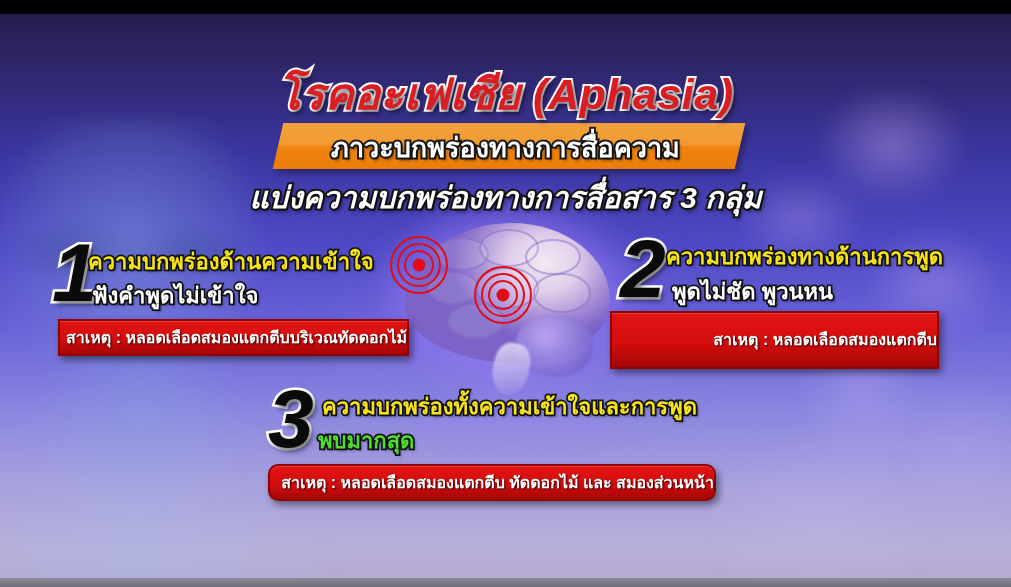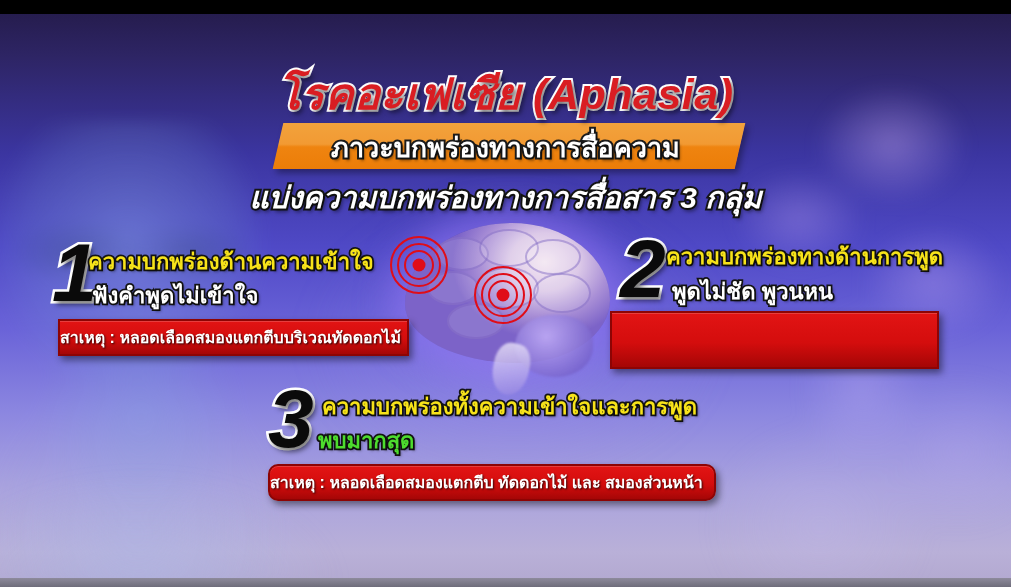--- a/index.html
+++ b/index.html
@@ -233,21 +233,21 @@
   .c-white  { color: #ffffff; }
   .c-green  { color: #4ddc2e; }
 
   .redbox {
     position: absolute;
     background: linear-gradient(to bottom, #e21414 0%, #d40d0d 55%, #a50606 100%);
     border: 2px solid #8d0404;
     box-shadow: 3px 4px 7px rgba(0,0,0,0.45), inset 0 1px 0 rgba(255,255,255,0.18);
     display: flex;
     flex-direction: column;
-    align-items: flex-start;
+    align-items: flex-end;
     justify-content: center;
   }
   .redbox span {
     display: block;
     color: #ffffff;
     font-size: 16px;
     font-weight: bold;
     white-space: nowrap;
     line-height: 22px;
     text-shadow: 1px 1px 2px rgba(0,0,0,0.8);
@@ -304,20 +304,21 @@
     <div class="redbox" style="left:58px; top:319px; width:347px; height:33px;">
       <span>สาเหตุ : หลอดเลือดสมองแตกตีบบริเวณทัดดอกไม้</span>
     </div>
   </div>
 
   <div class="item">
     <div class="num" style="left:620px; top:228px;">2</div>
     <div class="head-line c-yellow" style="left:666px; top:239px;">ความบกพร่องทางด้านการพูด</div>
     <div class="head-line c-white" style="left:672px; top:274px;">พูดไม่ชัด พูวนหน</div>
     <div class="redbox" style="left:610px; top:311px; width:325px; height:54px;">
+      <span>สาเหตุ : หลอดเลือดสมองแตกตีบ</span>
     </div>
   </div>
 
   <div class="item">
     <div class="num" style="left:268px; top:378px;">3</div>
     <div class="head-line c-yellow" style="left:322px; top:389px;text-align:center;">ความบกพร่องทั้งความเข้าใจและการพูด</div>
     <div class="head-line c-green" style="left:318px; top:423px;">พบมากสุด</div>
     <div class="redbox" style="left:268px; top:464px; width:444px; height:33px;border-radius:10px;">
       <span>สาเหตุ : หลอดเลือดสมองแตกตีบ ทัดดอกไม้ และ สมองส่วนหน้า</span>
     </div>

